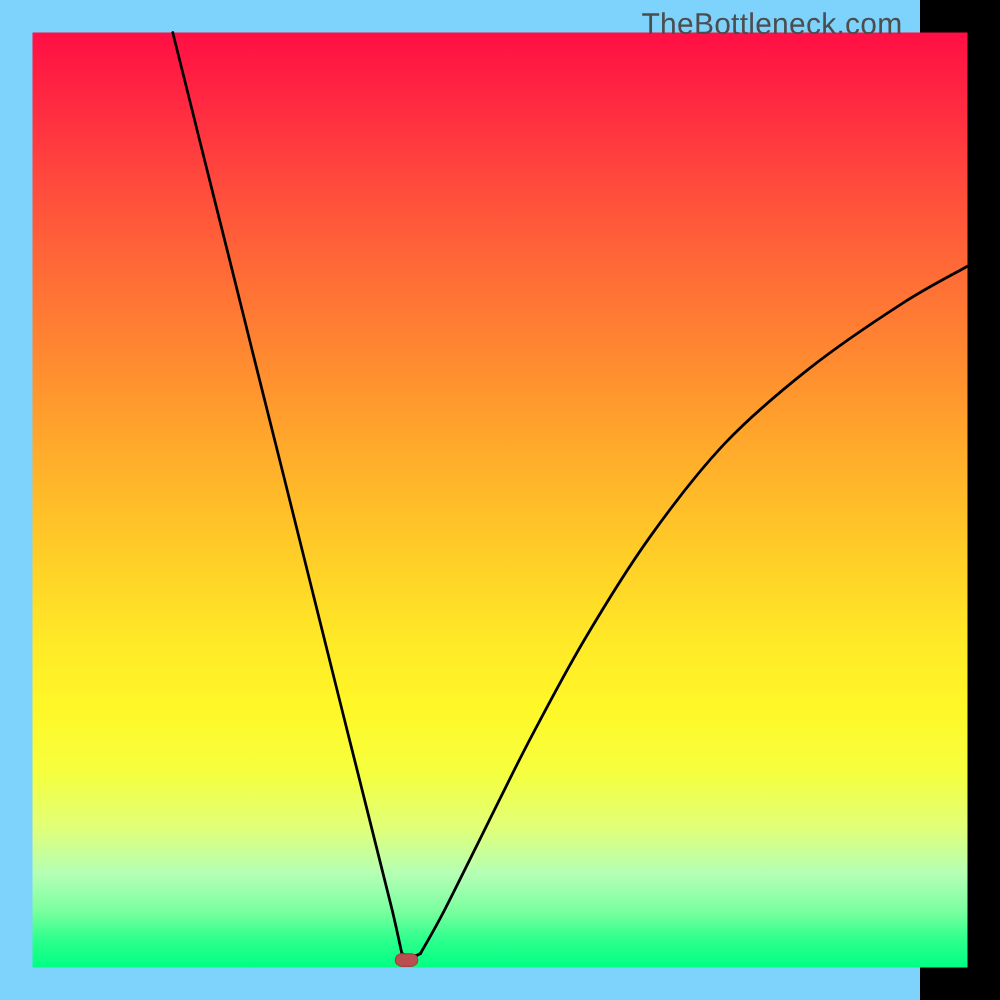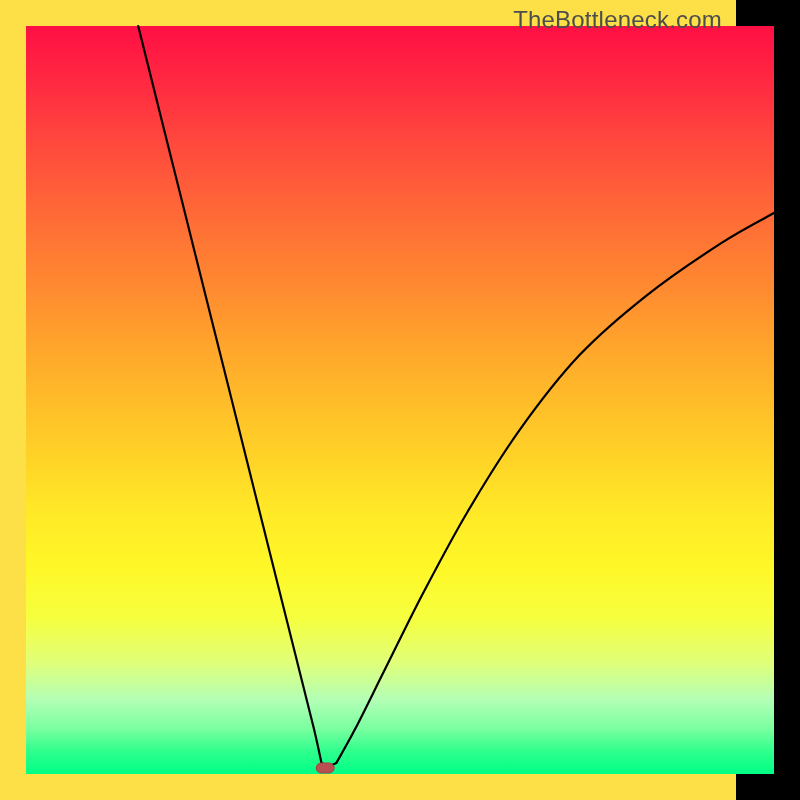--- a/index.html
+++ b/index.html
@@ -8,21 +8,21 @@
     width: 800px;
     height: 800px;
     background: #000;
     font-family: Arial, Helvetica, sans-serif;
     overflow: hidden;
   }
   .frame {
     position: relative;
     width: 736px;
     height: 800px;
-    background: #fde047;
+    background: #7dd3fc;
   }
   .watermark {
     position: absolute;
     top: 6px;
     right: 14px;
     color: #4d4d4d;
     font-size: 24px;
     font-weight: 500;
     letter-spacing: 0.2px;
     z-index: 4;

